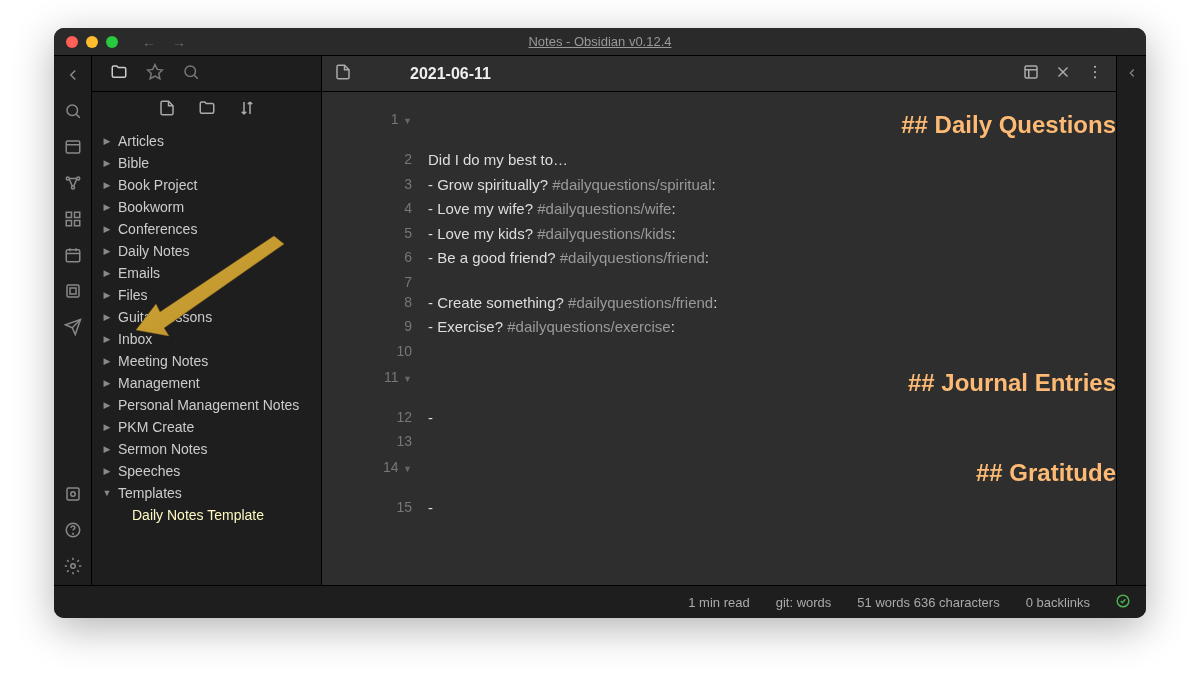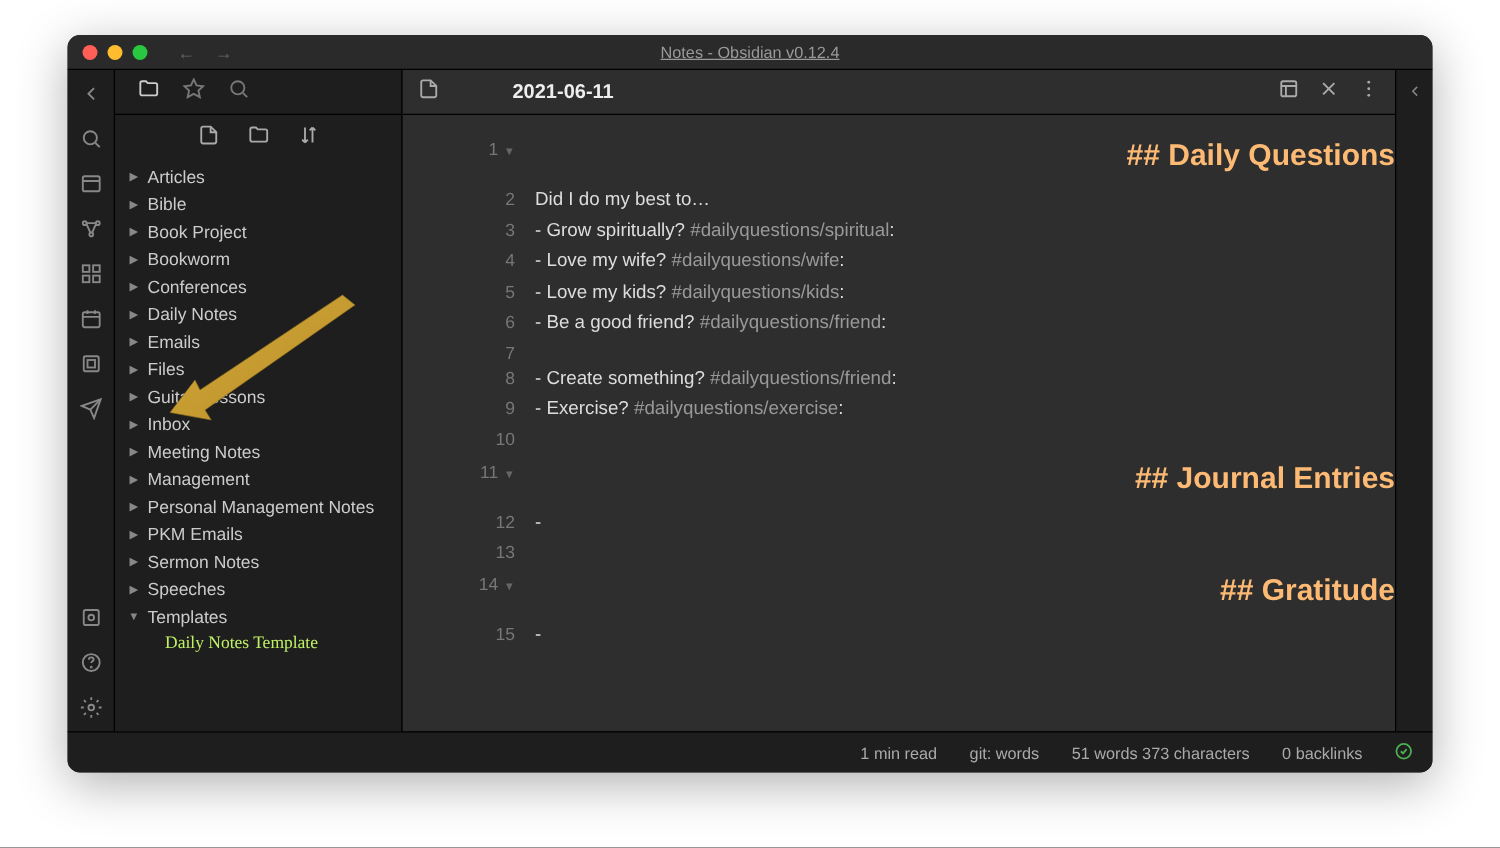--- a/index.html
+++ b/index.html
@@ -86,21 +86,21 @@
     }
     .tree::-webkit-scrollbar { width: 8px; }
     .tree::-webkit-scrollbar-thumb { background: #444; border-radius: 4px; }
     .tree-item {
       display: flex; align-items: center;
       padding: 3px 8px 3px 10px;
       color: #ccc; font-size: 14px;
       cursor: pointer;
       gap: 6px;
     }
-    .tree-item.child { padding-left: 40px; color: #bef264; font-family: Liberation Serif, serif; }
+    .tree-item.child { padding-left: 40px; color: #fef9c3; }
     .chev {
       width: 10px; height: 10px;
       display: inline-flex; align-items: center; justify-content: center;
       color: #888; font-size: 9px;
     }
     .editor-area {
       flex: 1; display: flex; flex-direction: column;
       background: #2e2e2e;
       min-width: 0;
     }
@@ -345,21 +345,21 @@
           <div class="tree-item">
             <span class="chev">▶</span>
             <span>Management</span>
           </div>
           <div class="tree-item">
             <span class="chev">▶</span>
             <span>Personal Management Notes</span>
           </div>
           <div class="tree-item">
             <span class="chev">▶</span>
-            <span>PKM Emails</span>
+            <span>PKM Create</span>
           </div>
           <div class="tree-item">
             <span class="chev">▶</span>
             <span>Sermon Notes</span>
           </div>
           <div class="tree-item">
             <span class="chev">▶</span>
             <span>Speeches</span>
           </div>
           <div class="tree-item">
@@ -460,21 +460,21 @@
     <div class="right-ribbon">
       <div class="right-ribbon-icon"><svg viewBox="0 0 24 24" fill="none" stroke="currentColor" stroke-width="2">
             <polyline points="15 18 9 12 15 6"></polyline>
           </svg></div>
     </div>
   </div>
 
   <div class="statusbar">
     <span>1 min read</span>
     <span>git: words</span>
-    <span>51 words 373 characters</span>
+    <span>51 words 636 characters</span>
     <span>0 backlinks</span>
     <span class="status-check"><svg width="14" height="14" viewBox="0 0 24 24" fill="none" stroke="currentColor" stroke-width="2.5">
           <circle cx="12" cy="12" r="10"></circle>
           <polyline points="8 12 11 15 16 9"></polyline>
         </svg></span>
   </div>
 
   <svg class="arrow-annotation" width="190" height="120" viewBox="0 0 190 120">
     <defs>
       <linearGradient id="ag" x1="0" y1="0" x2="1" y2="1">

